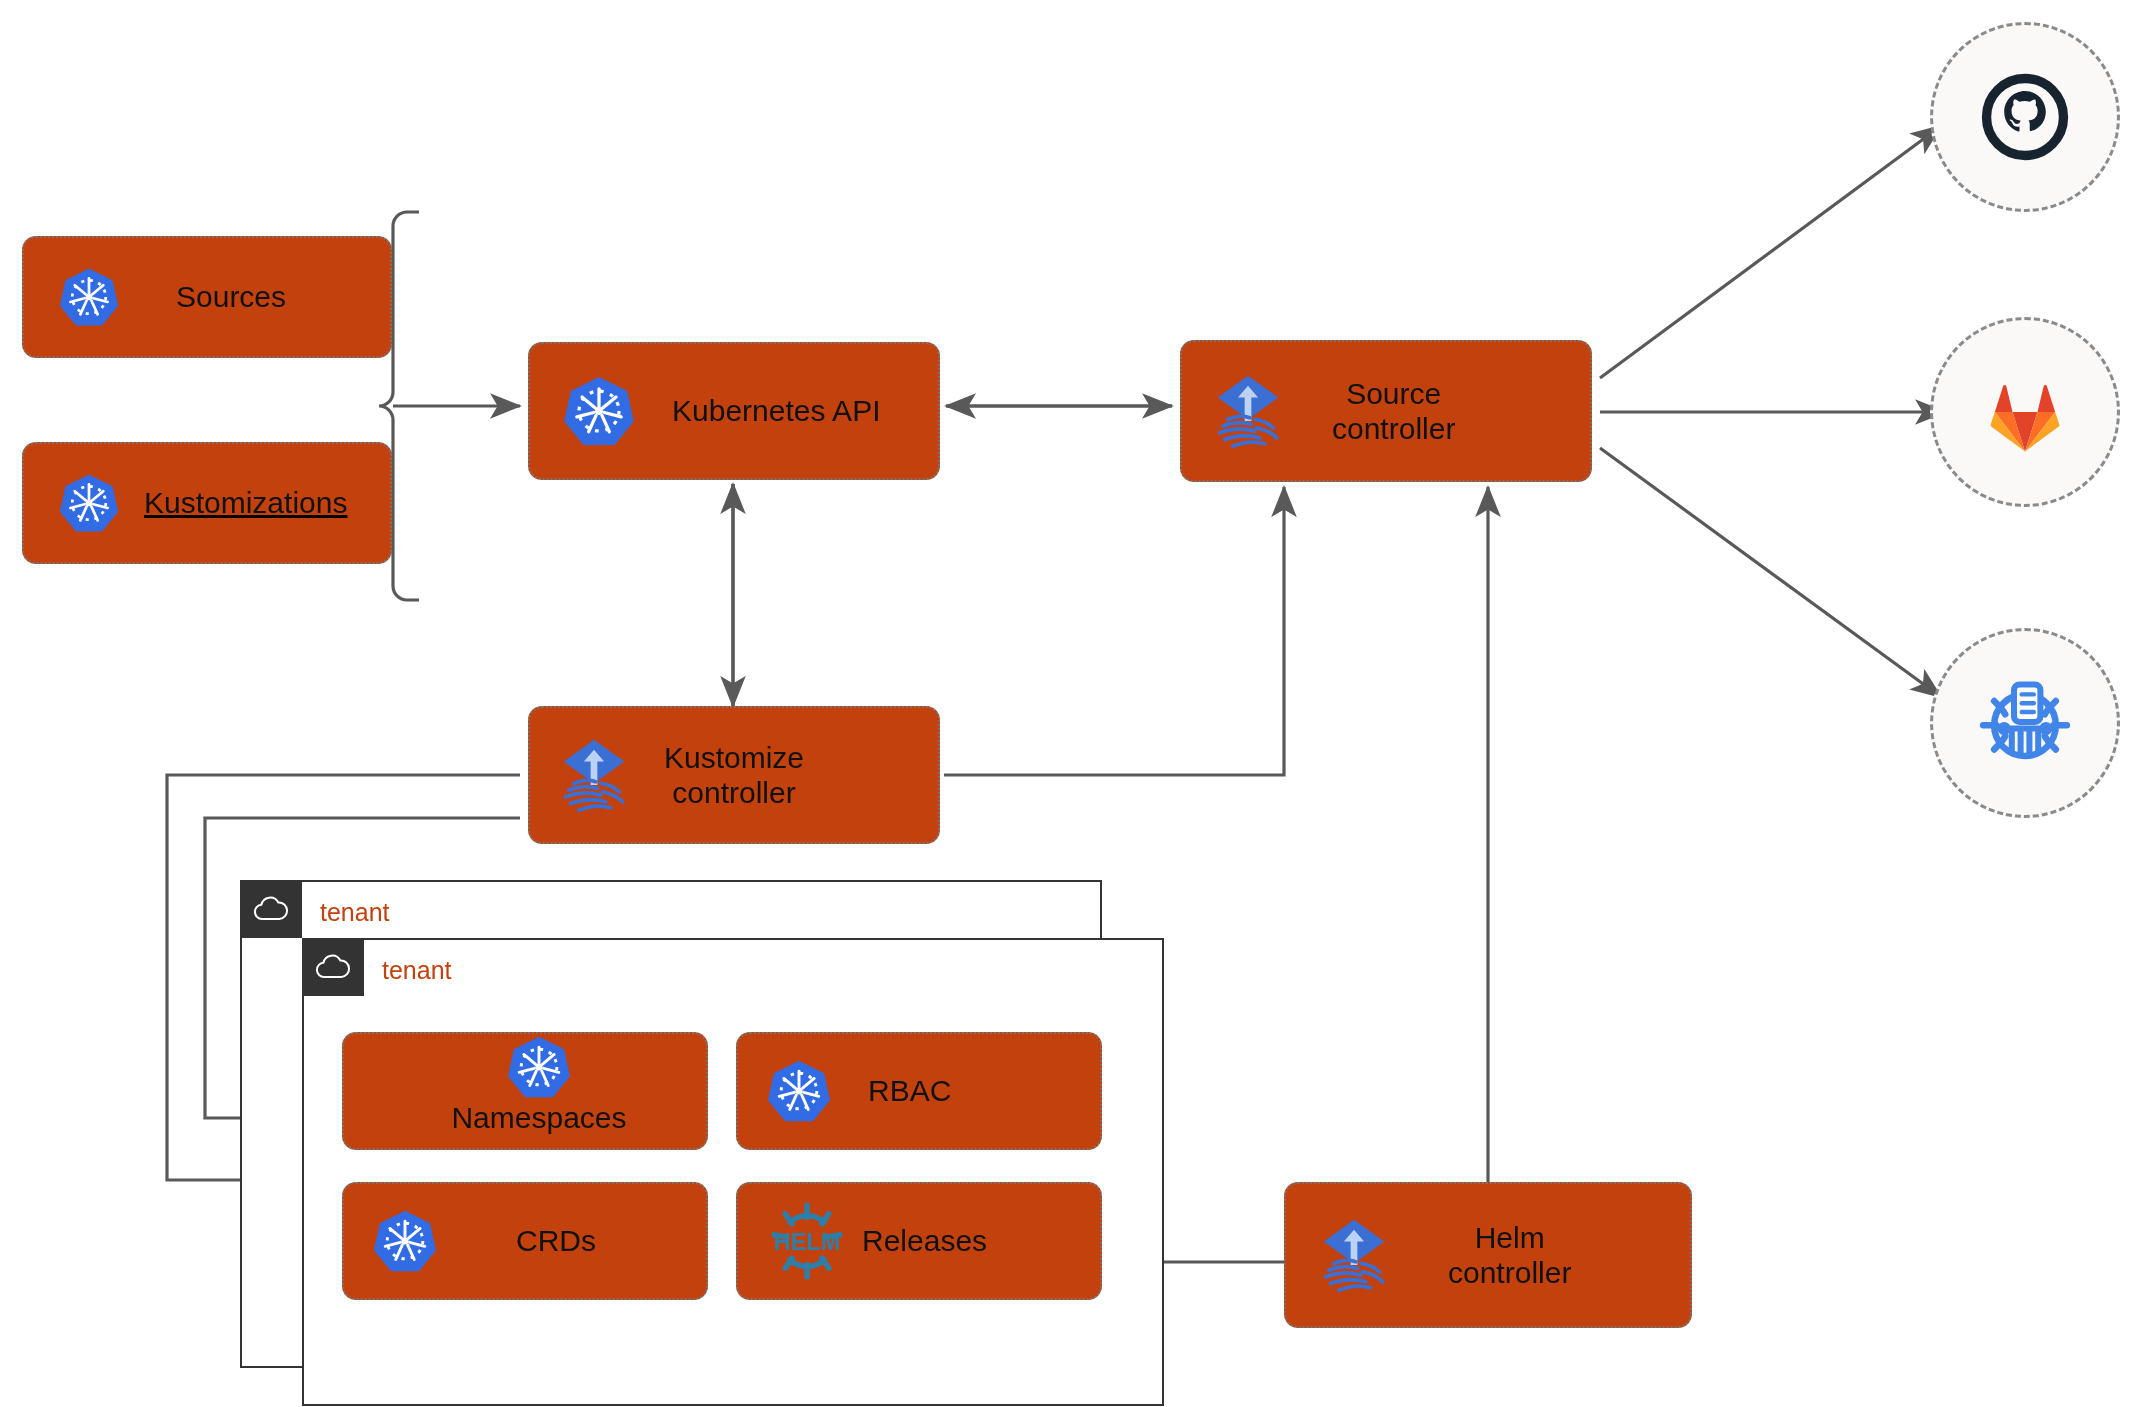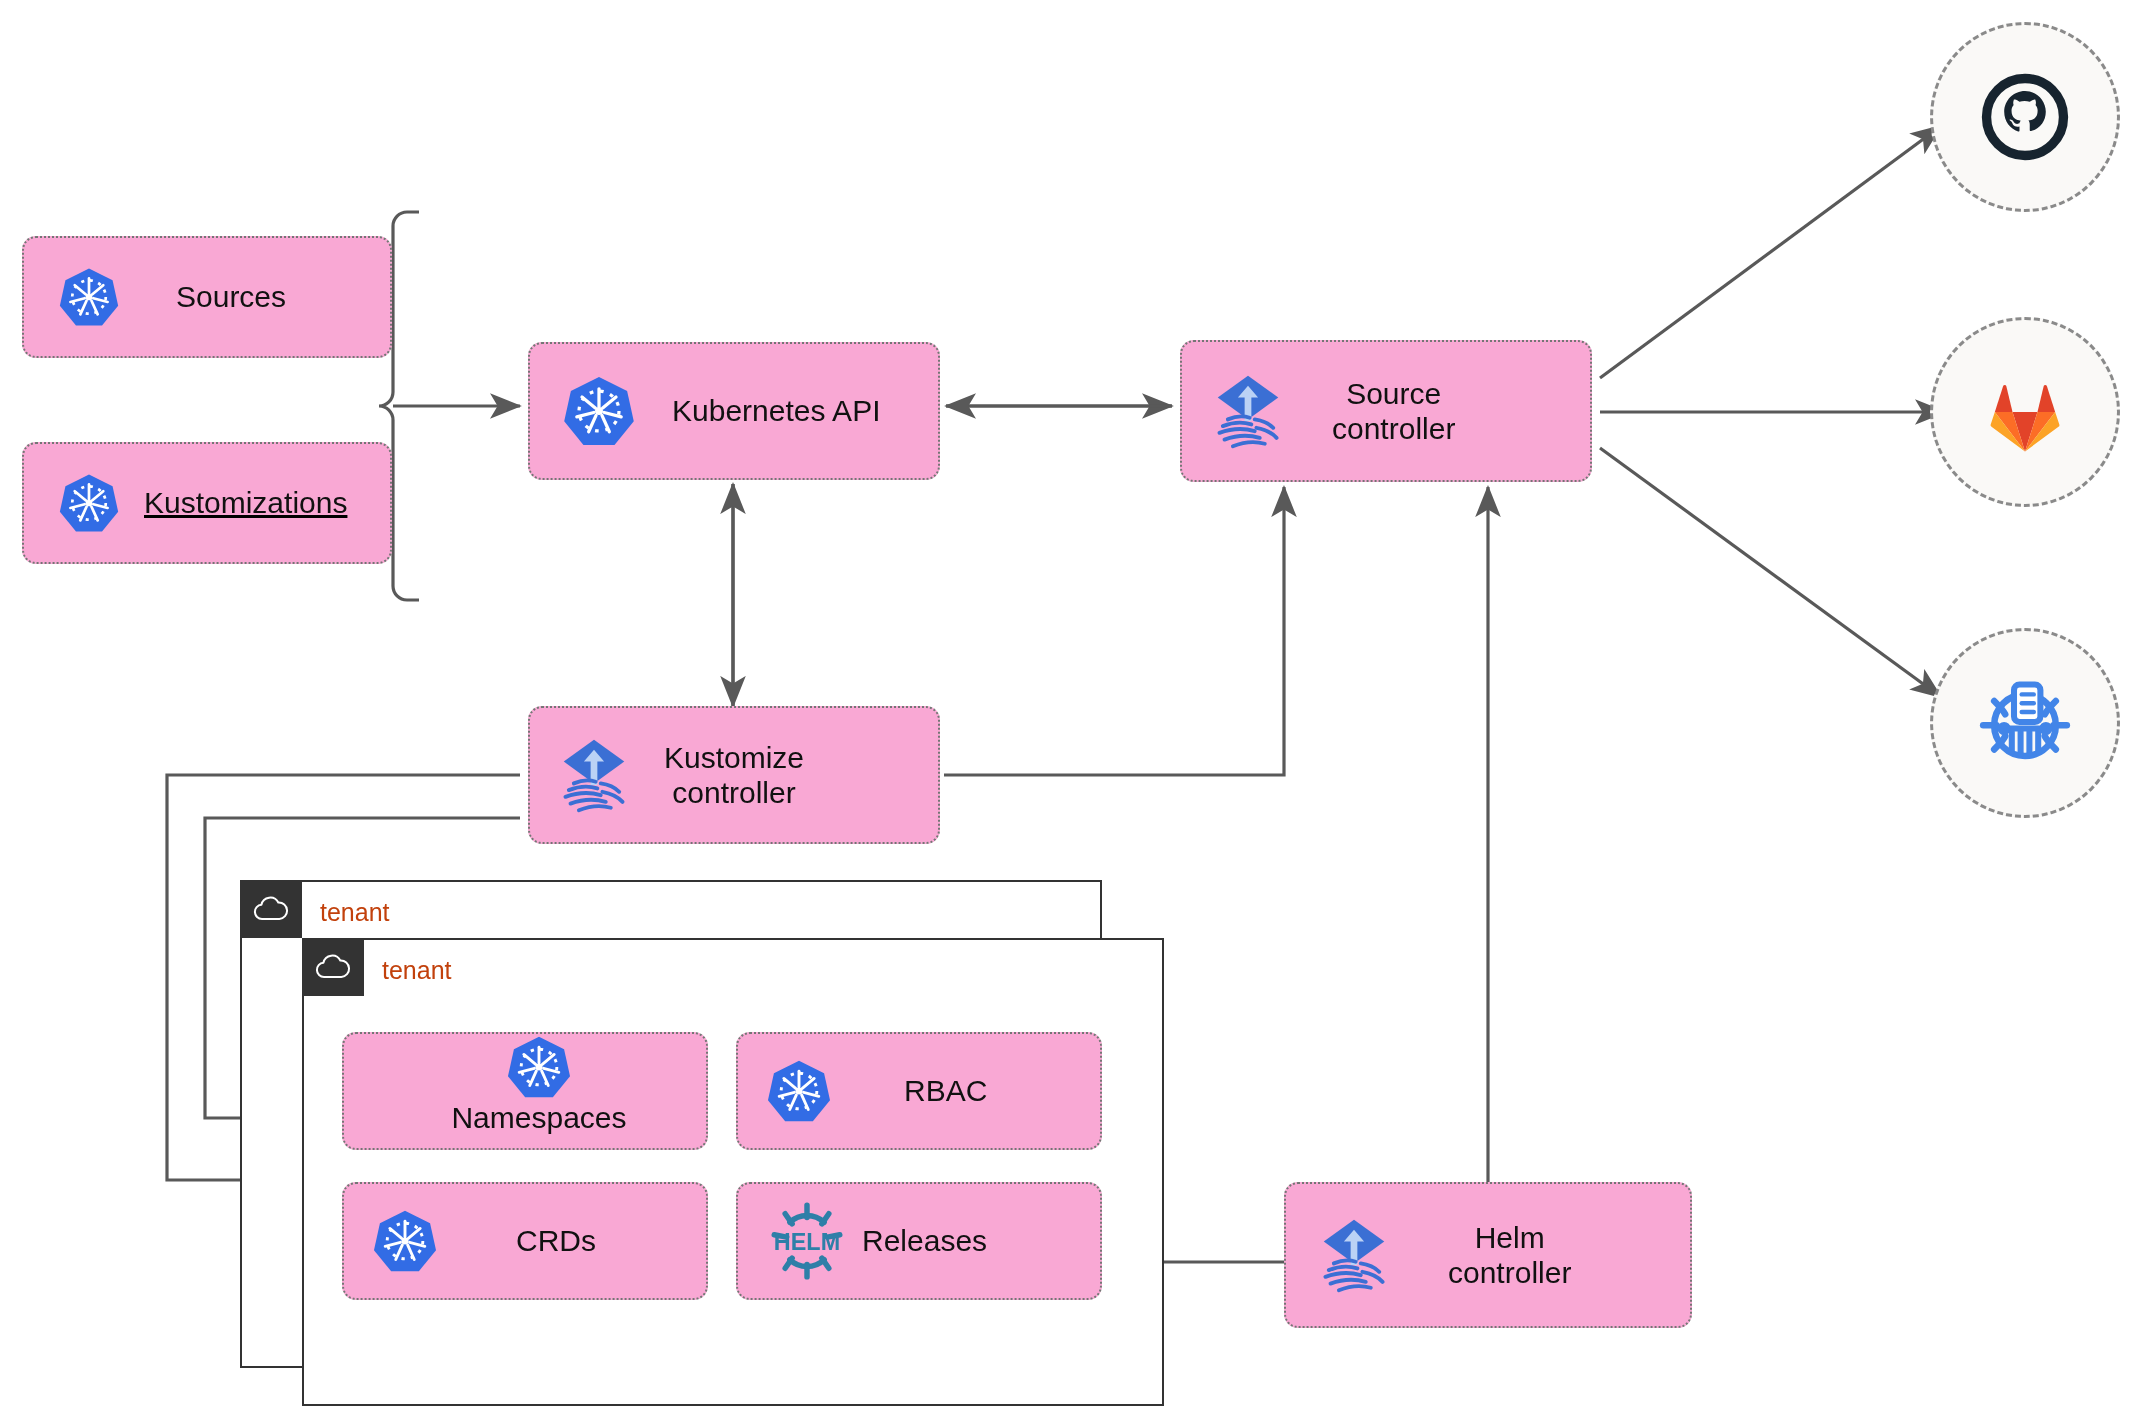--- a/index.html
+++ b/index.html
@@ -6,21 +6,21 @@
   body{width:2144px;height:1407px;position:relative;overflow:hidden;
        font-family:"Liberation Sans","DejaVu Sans",sans-serif;}
 
   #stage{position:absolute;left:0;top:0;width:2144px;height:1407px;}
 
   svg.edges{position:absolute;left:0;top:0;width:2144px;height:1407px;
             pointer-events:none;overflow:visible;}
 
   
   .node{position:absolute;box-sizing:border-box;
-        background:#f9a8d4;border:2.5px dotted #757575;border-radius:14px;
+        background:#c2410c;border:2.5px dotted #757575;border-radius:14px;
         display:flex;align-items:center;}
   .node .lbl{color:#111;font-size:30px;line-height:1.18;white-space:pre-line;}
   .node .ico{flex:0 0 auto;display:flex;align-items:center;justify-content:center;}
 
   
   .tenant{position:absolute;box-sizing:border-box;background:#ffffff;
           border:2.5px solid #333333;}
   .tenant-tab{position:absolute;left:-2.5px;top:-2.5px;height:58px;
               background:#333333;display:flex;align-items:center;
               padding:0 12px;box-sizing:border-box;}
@@ -253,21 +253,21 @@
             <line x1="57" y1="52" x2="80" y2="58"></line>
             <line x1="54" y1="56" x2="64" y2="78"></line>
             <line x1="46" y1="56" x2="36" y2="78"></line>
             <line x1="43" y1="52" x2="20" y2="58"></line>
             <line x1="45" y1="46" x2="27" y2="31"></line>
           </g>
           <circle cx="50" cy="50" r="27" fill="none" stroke="#fff" stroke-width="4.4" stroke-dasharray="5 9.2"></circle>
         </g>
       </svg>
     </span>
-    <span class="lbl" style="margin-left:72px;">RBAC</span>
+    <span class="lbl" style="margin-left:36px;">RBAC</span>
   </div>
 
   <div class="node" style="left:342px;top:1182px;width:366px;height:118px;">
     <span class="ico" style="margin-left:28px;">
       <svg width="66" height="66" viewBox="0 0 100 100">
         <path d="M50,4 L88,23 L97,64 L71,96 L29,96 L3,64 L12,23 Z" fill="#326CE5"></path>
         <g fill="#fff">
           <circle cx="50" cy="50" r="5.4"></circle>
           <g stroke="#fff" stroke-width="4.4" stroke-linecap="round">
             <line x1="50" y1="44" x2="50" y2="20"></line>

